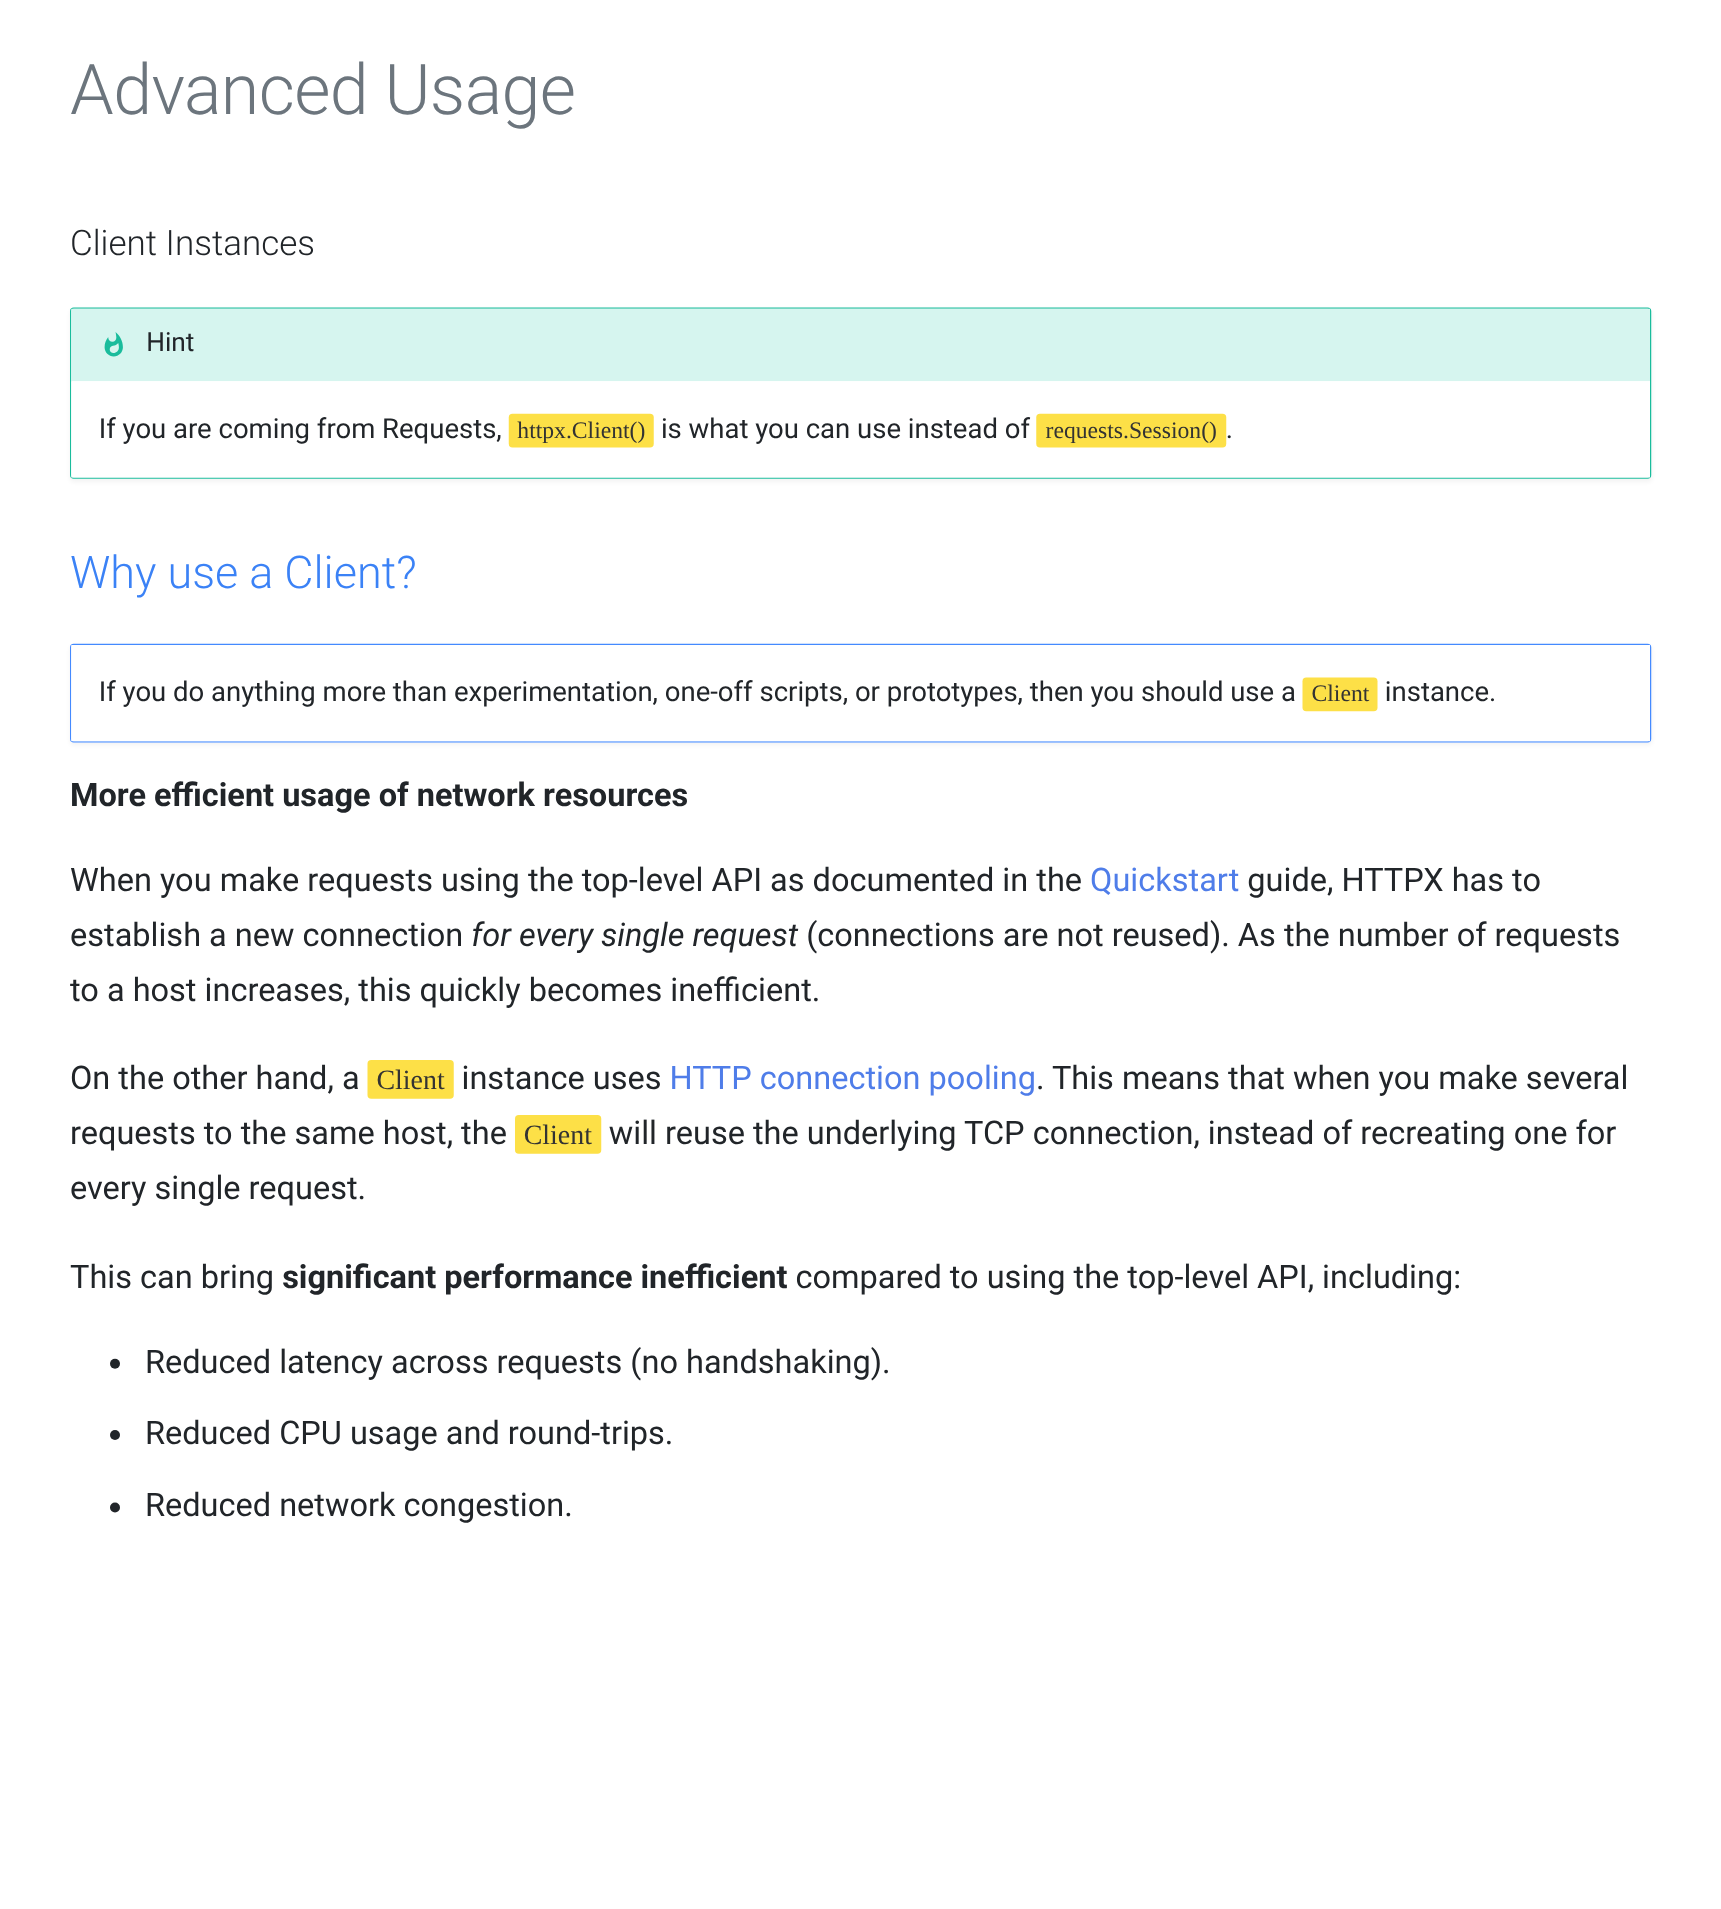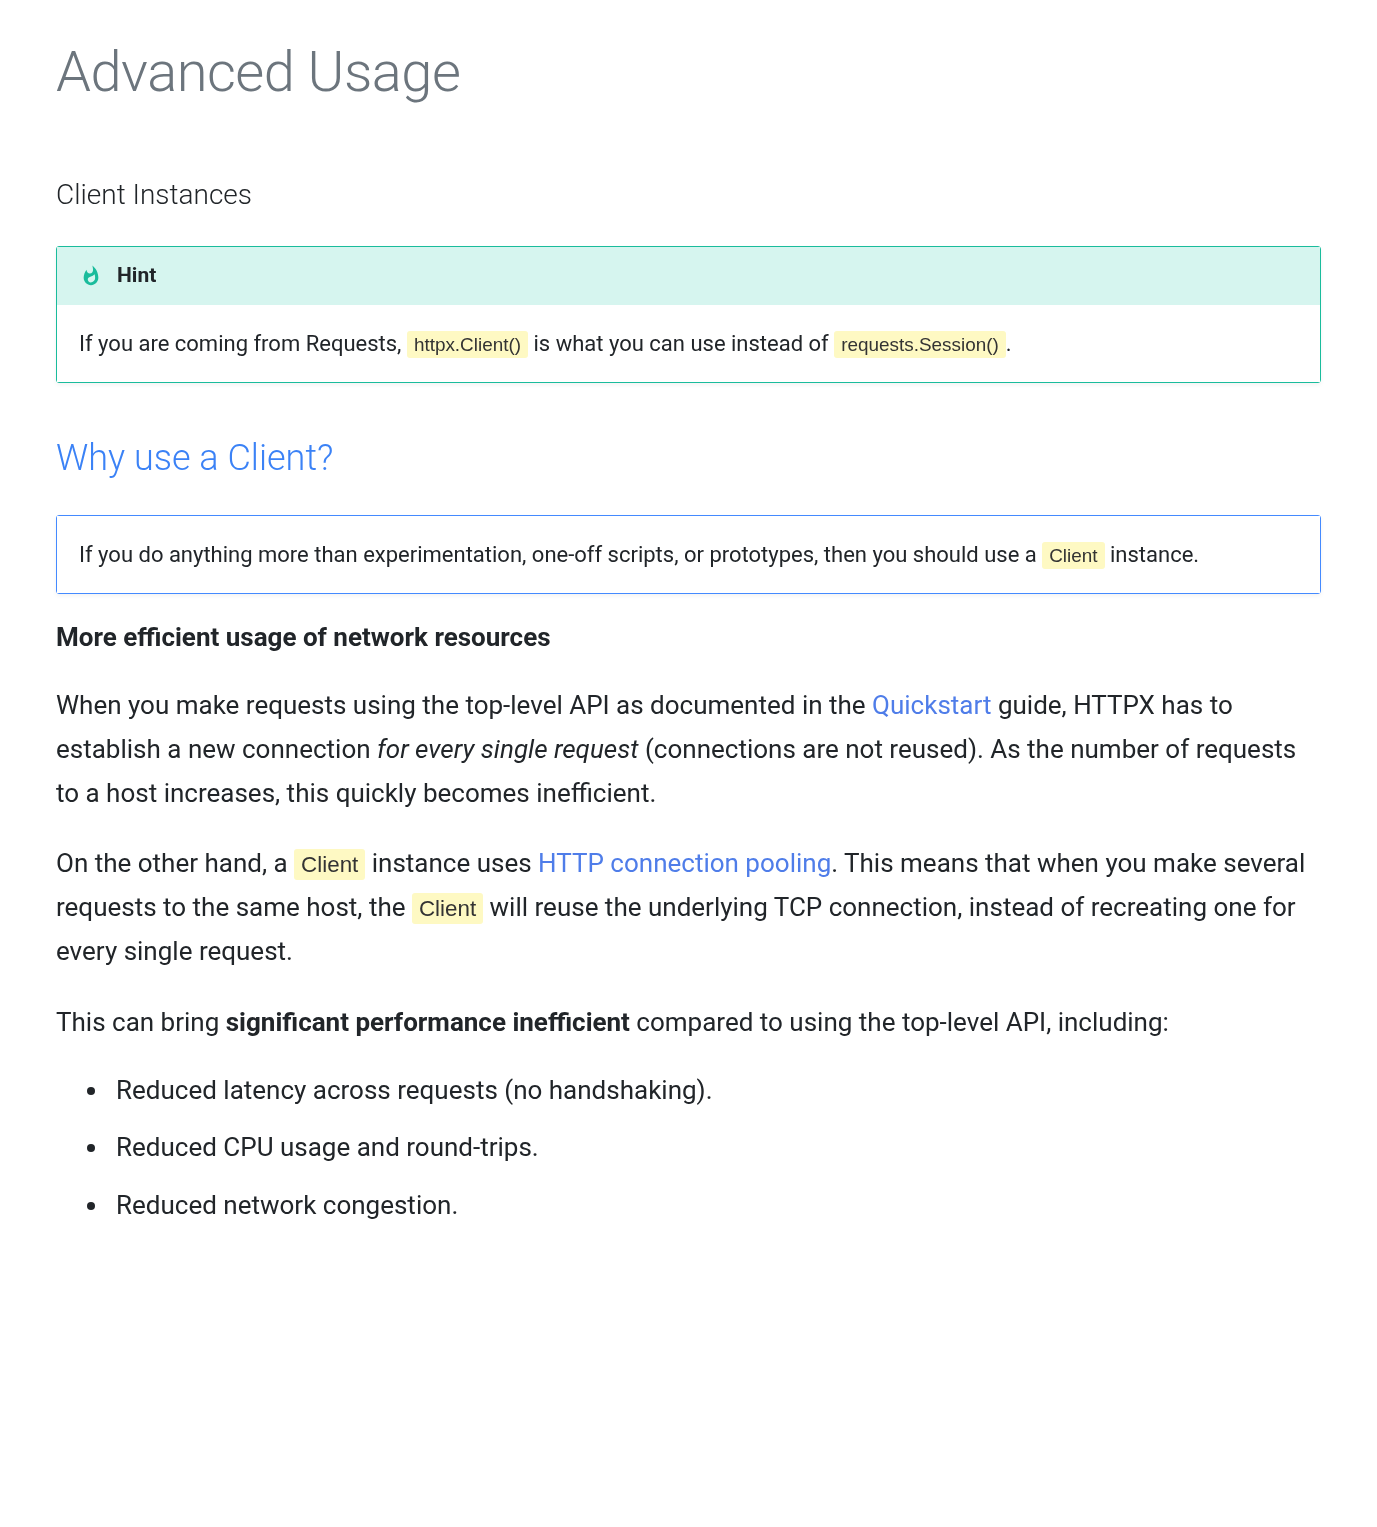--- a/index.html
+++ b/index.html
@@ -45,21 +45,21 @@
     .admonition-hint {
       border-color: #1abc9c;
     }
     .admonition-note {
       border-color: #448aff;
     }
     .admonition-title {
       display: flex;
       align-items: center;
       padding: 13px 22px;
-      font-weight: 700;
+      font-weight: 400;
       font-size: 21px;
     }
     .admonition-hint .admonition-title {
       background-color: #d6f5ef;
       color: #212529;
     }
     .admonition-note .admonition-title {
       background-color: #e1ecff;
       color: #212529;
     }
@@ -71,22 +71,22 @@
       align-items: center;
       justify-content: center;
     }
     .admonition-body {
       padding: 22px 22px 22px 22px;
       font-size: 22px;
       color: #212529;
       background: #ffffff;
     }
     code.inline {
-      font-family: Liberation Sans, sans-serif;
-      background-color: #fef9c3;
+      font-family: Liberation Serif, serif;
+      background-color: #fde047;
       padding: 3px 7px;
       border-radius: 3px;
       font-size: 0.86em;
       color: #333;
     }
     p.body {
       font-size: 26px;
       line-height: 1.7;
       margin-bottom: 26px;
       color: #212529;

